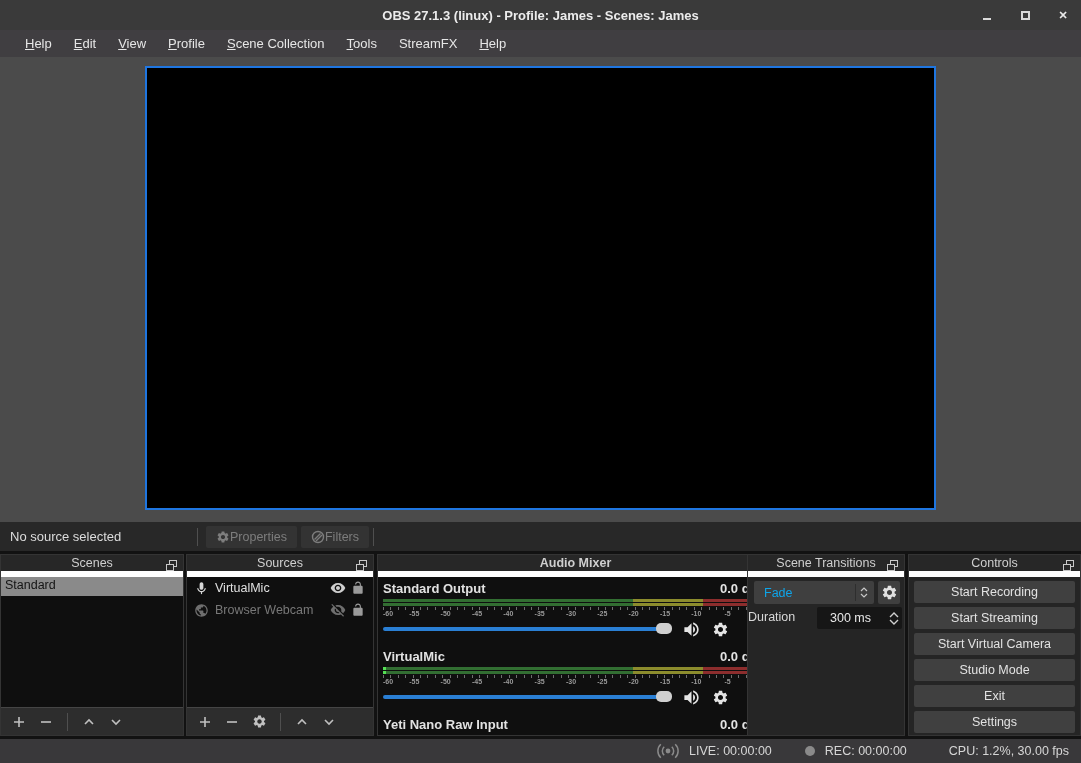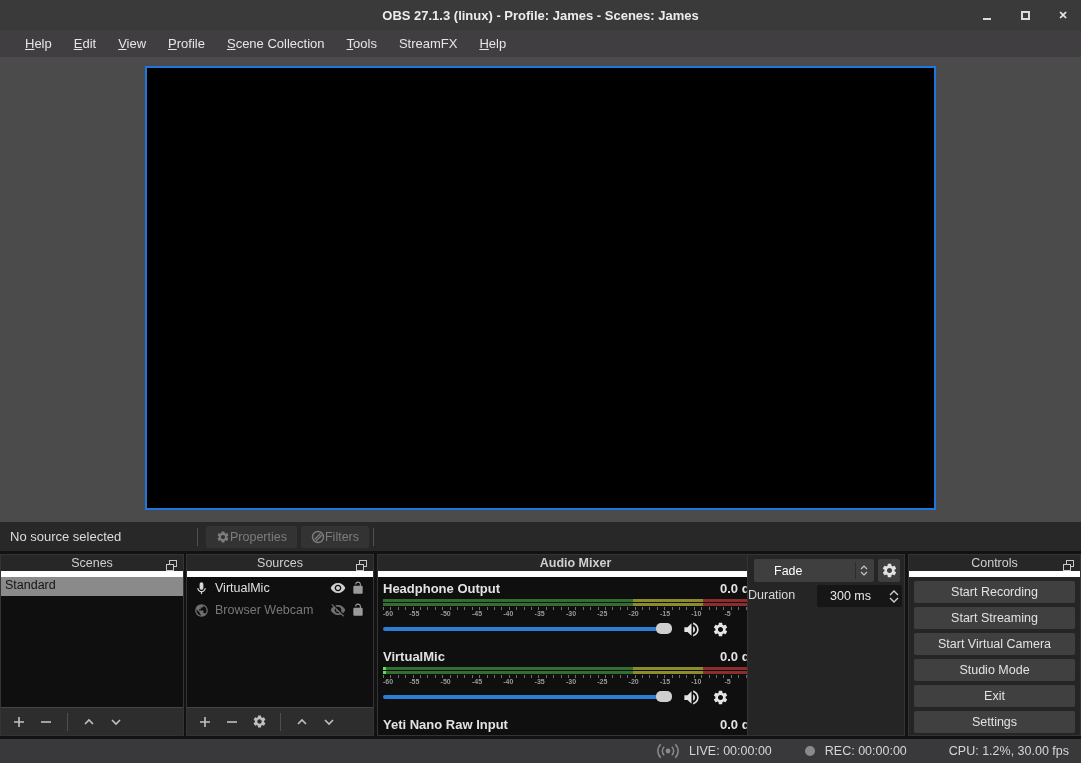--- a/index.html
+++ b/index.html
@@ -88,21 +88,21 @@
   .slider .handle { position:absolute; right:-1px; top:-4px; width:16px; height:11px; background:#cfcfcf; border-radius:5px; }
   .mix-ic { display:flex; margin-left:11px; color:#e4e4e4; cursor:pointer; }
   .mix-scrollbar { position:absolute; right:2px; top:24px; width:7px; height:154px; background:#333; border-radius:3px; }
   .mix-scrollbar .thumb { position:absolute; top:1px; left:0; width:7px; height:120px; background:#8a8a8a; border-radius:3px; cursor:pointer; }
   
   .lite { background:#252525; }
   .combo {
     position:absolute; left:6px; top:4px; width:120px; height:23px; background:#3f3f3f; border-radius:2px;
     display:flex; align-items:center; cursor:pointer;
   }
-  .combo .cval { flex:1; padding-left:20px; font-size:12.5px; color:#ffffff; }
+  .combo .cval { flex:1; padding-left:10px; font-size:12.5px; color:#0ea5e9; }
   .combo .cdrop { width:17px; height:17px; margin-right:2px; border-left:1px solid #2e2e2e;
     display:flex; flex-direction:column; align-items:center; justify-content:center; gap:1px; color:#c8c8c8; }
   .sq-btn { position:absolute; top:4px; width:22px; height:23px; background:#3f3f3f; border-radius:2px;
     display:flex; align-items:center; justify-content:center; color:#e2e2e2; cursor:pointer; }
   .dur-label { position:absolute; left:0; top:33px; font-size:12.5px; color:#d8d8d8; }
   .spinbox { position:absolute; left:69px; top:30px; width:85px; height:22px; background:#161616; border-radius:2px;
     display:flex; align-items:center; }
   .spinbox .sval { flex:1; padding-left:13px; font-size:12.5px; color:#e8e8e8; }
   .spinbox .spins { display:flex; flex-direction:column; justify-content:center; gap:1px; padding-right:3px; color:#cfcfcf; }
   .spin-btn { display:flex; cursor:pointer; }
@@ -304,21 +304,21 @@
           <svg width="13" height="13" viewBox="0 0 13 13">
               <rect x="4.5" y="1.5" width="7" height="6" fill="none" stroke="#c8c8c8"></rect>
               <rect x="1.5" y="5.5" width="7" height="6" fill="#272727" stroke="#c8c8c8"></rect>
             </svg>
         </span>
       </div>
       <div class="mixer-content">
 
         <div class="channel">
           <div class="ch-head">
-            <span>Headphone Output</span>
+            <span>Standard Output</span>
             <span>0.0 dB</span>
           </div>
           <div class="meter">
             <div class="strip"></div>
               <div class="strip"></div>
           </div>
           <div class="ticks">
               <div class="tickmarks"></div>
               <span class="tlabel" style="left: 0px;">-60</span>
               <span class="tlabel" style="left: 8.33333%; transform: translateX(-50%);">-55</span>
@@ -405,20 +405,29 @@
 
         </div>
 
       </div>
       <div class="mix-scrollbar">
           <div class="thumb"></div>
         </div>
     </div>
 
     <div class="panel lite" style="left:747px; width:158px;">
+      <div class="panel-header">
+        <span>Scene Transitions</span>
+        <span class="popout">
+          <svg width="13" height="13" viewBox="0 0 13 13">
+              <rect x="4.5" y="1.5" width="7" height="6" fill="none" stroke="#c8c8c8"></rect>
+              <rect x="1.5" y="5.5" width="7" height="6" fill="#272727" stroke="#c8c8c8"></rect>
+            </svg>
+        </span>
+      </div>
       <div style="position:relative; height:158px;">
         <div class="combo">
           <span class="cval">Fade</span>
           <span class="cdrop">
             <svg width="8" height="5" viewBox="0 0 8 5" fill="none" stroke="currentColor" stroke-width="1.2">
                 <path d="M1 4l3-3 3 3"></path>
               </svg>
             <svg width="8" height="5" viewBox="0 0 8 5" fill="none" stroke="currentColor" stroke-width="1.2">
                 <path d="M1 1l3 3 3-3"></path>
               </svg>

